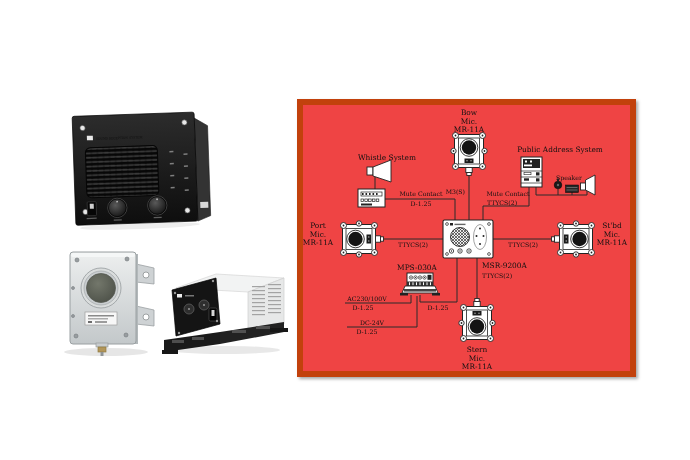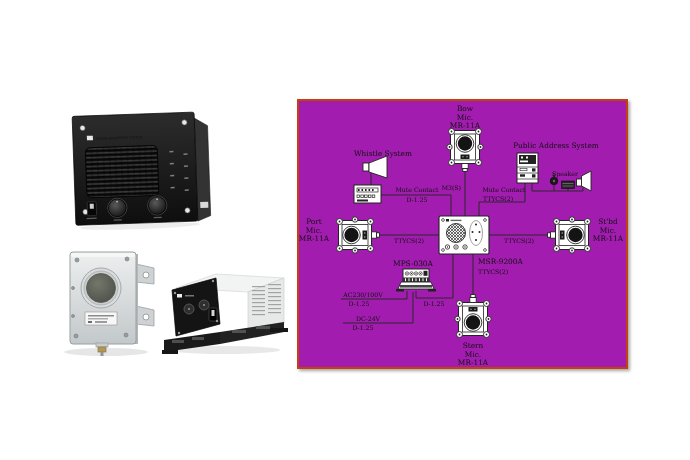--- a/index.html
+++ b/index.html
@@ -1,20 +1,20 @@
 <!DOCTYPE html>
 <html><head>
 <meta charset="utf-8">
 <style>
   html,body{margin:0;padding:0;background:#fff;}
   #stage{position:relative;width:690px;height:460px;background:#ffffff;overflow:hidden;
          font-family:"DejaVu Serif", serif;}
   .photo{position:absolute;}
   #diagram-panel{position:absolute;left:297px;top:99px;width:327px;height:266px;
-                 background:#a21caf;border:2px solid #c2410c;
+                 background:#ef4444;border:6px solid #c2410c;
                  box-shadow:2px 2px 3px rgba(0,0,0,0.35);}
   #diagram-panel svg{display:block;}
   text{fill:#111111;}
   .t7{font-size:7.4px;}
   .t6{font-size:6.2px;}
 </style>
 </head>
 <body>
 
 <div id="stage">

